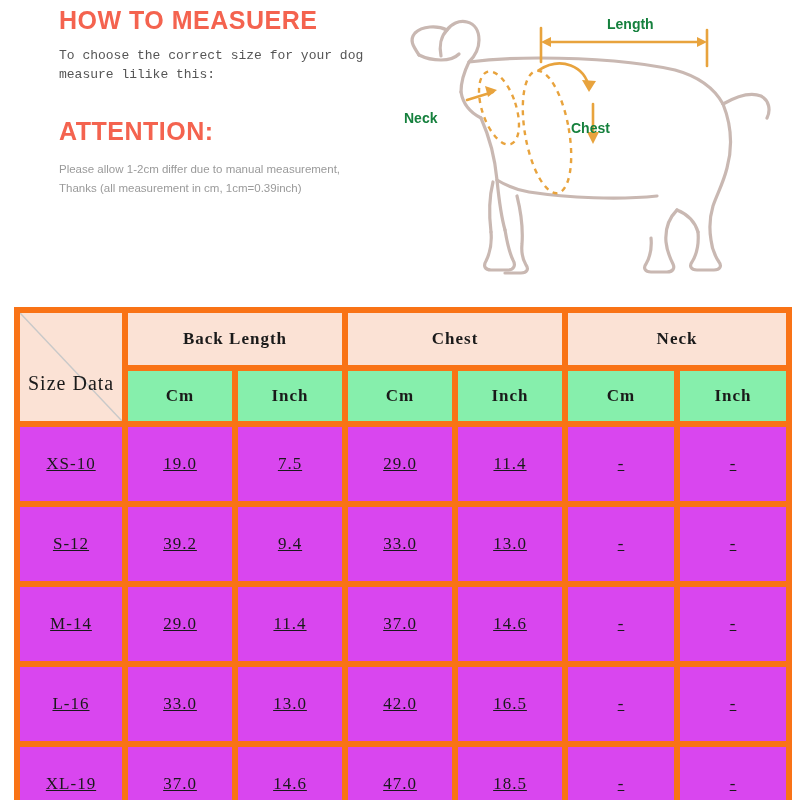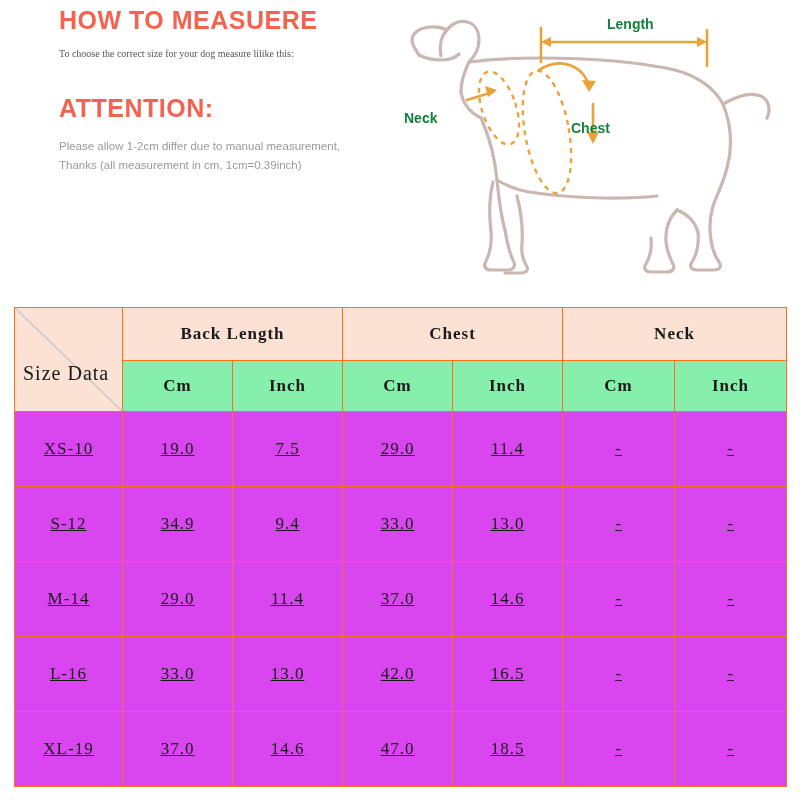--- a/index.html
+++ b/index.html
@@ -39,22 +39,22 @@
   .title-main {
     font-family: "Liberation Sans", sans-serif;
     font-weight: bold;
     font-size: 25px;
     color: #f4634f;
     letter-spacing: 0.5px;
     margin: 0 0 12px 0;
   }
 
   .sub-text {
-    font-family: Liberation Serif, serif;
-    font-size: 10px;
+    font-family: Liberation Mono, monospace;
+    font-size: 13px;
     color: #555555;
     line-height: 1.45;
     margin: 0 0 32px 0;
   }
 
   .title-attention {
     font-family: "Liberation Sans", sans-serif;
     font-weight: bold;
     font-size: 25px;
     color: #f4634f;
@@ -100,21 +100,21 @@
     top: 307px;
     width: 772px;
   }
   table.size-table {
     border-collapse: collapse;
     width: 772px;
     table-layout: fixed;
   }
   table.size-table th,
   table.size-table td {
-    border: 1px solid #f97316;
+    border: 6px solid #f97316;
     text-align: center;
     font-family: "Liberation Serif", serif;
     font-size: 17px;
     color: #1a1a1a;
     letter-spacing: 1px;
     padding: 0;
   }
   .hdr {
     background: #fbe2d5;
     font-size: 17.5px;
@@ -290,21 +290,21 @@
           <td class="row-label">XS-10</td>
           <td>19.0</td>
           <td>7.5</td>
           <td>29.0</td>
           <td>11.4</td>
           <td class="dash">-</td>
           <td class="dash">-</td>
         </tr>
         <tr>
           <td class="row-label">S-12</td>
-          <td>34.9</td>
+          <td>39.2</td>
           <td>9.4</td>
           <td>33.0</td>
           <td>13.0</td>
           <td class="dash">-</td>
           <td class="dash">-</td>
         </tr>
         <tr>
           <td class="row-label">M-14</td>
           <td>29.0</td>
           <td>11.4</td>

